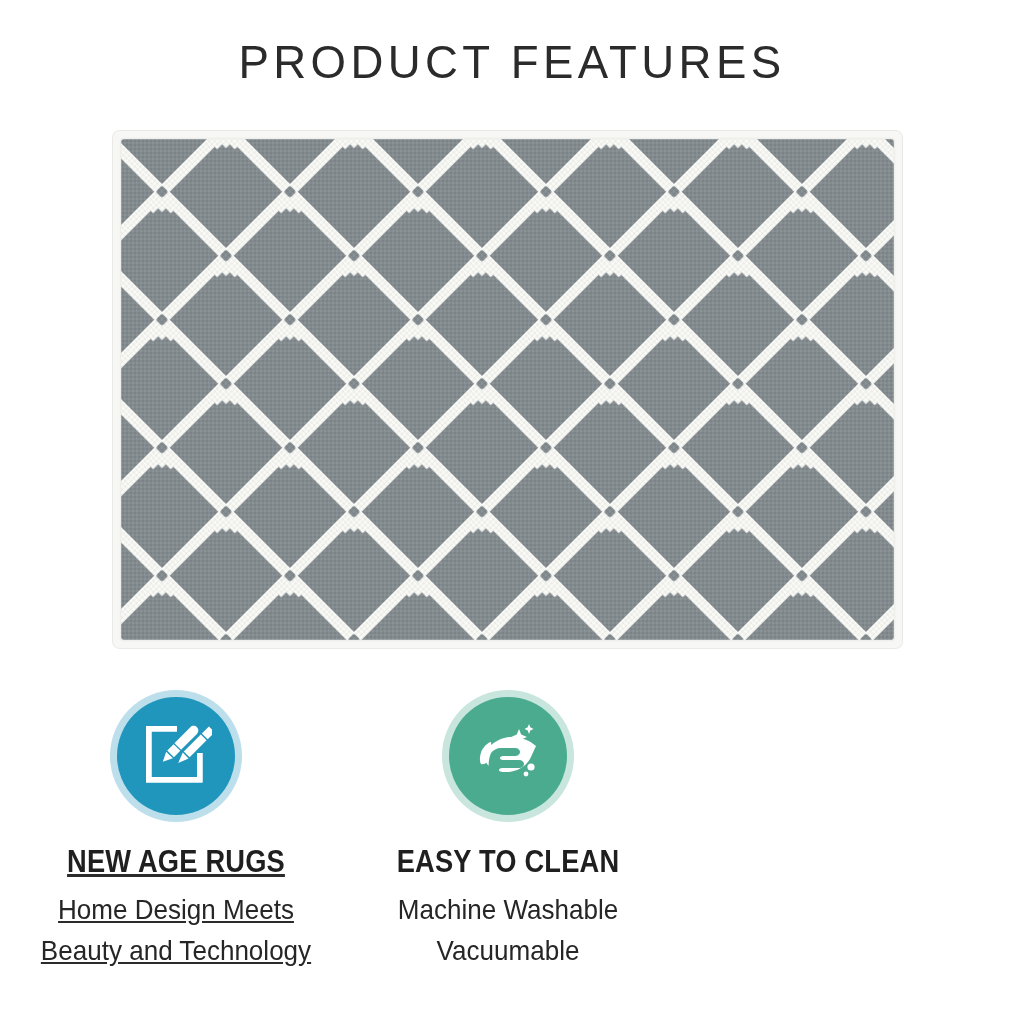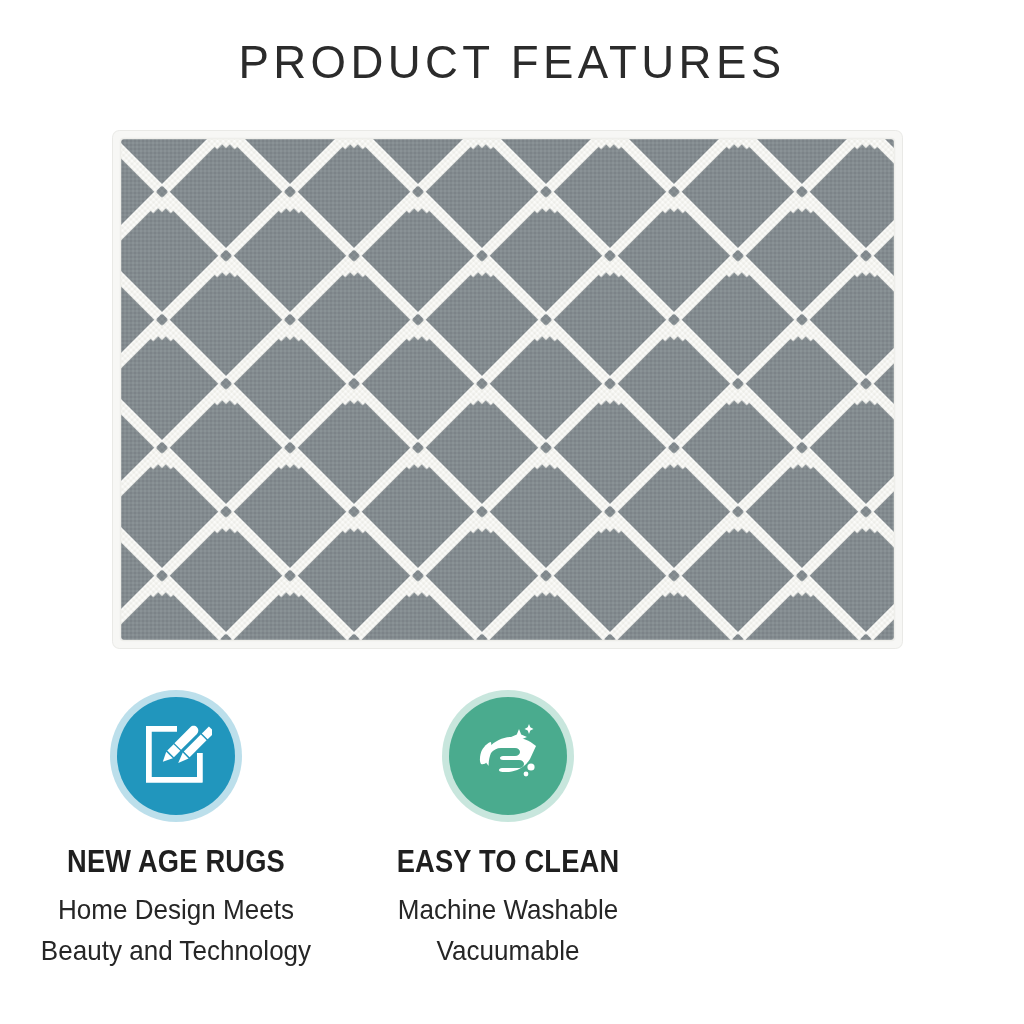--- a/index.html
+++ b/index.html
@@ -50,21 +50,21 @@
     width: 1024px;
     height: 334px;
     display: flex;
     align-items: flex-start;
   }
   .feature {
     position: relative;
     height: 100%;
   }
   .feature.f1 { width: 360px; }
-  .feature.f2 { width: 352px; }
+  .feature.f2 { width: 352px; text-decoration: underline; }
   .feature.f3 { width: 312px; }
 
   .icon-holder {
     position: relative;
     width: 132px;
     height: 132px;
     margin: 0 auto;
   }
   .icon-halo {
     position: absolute;

